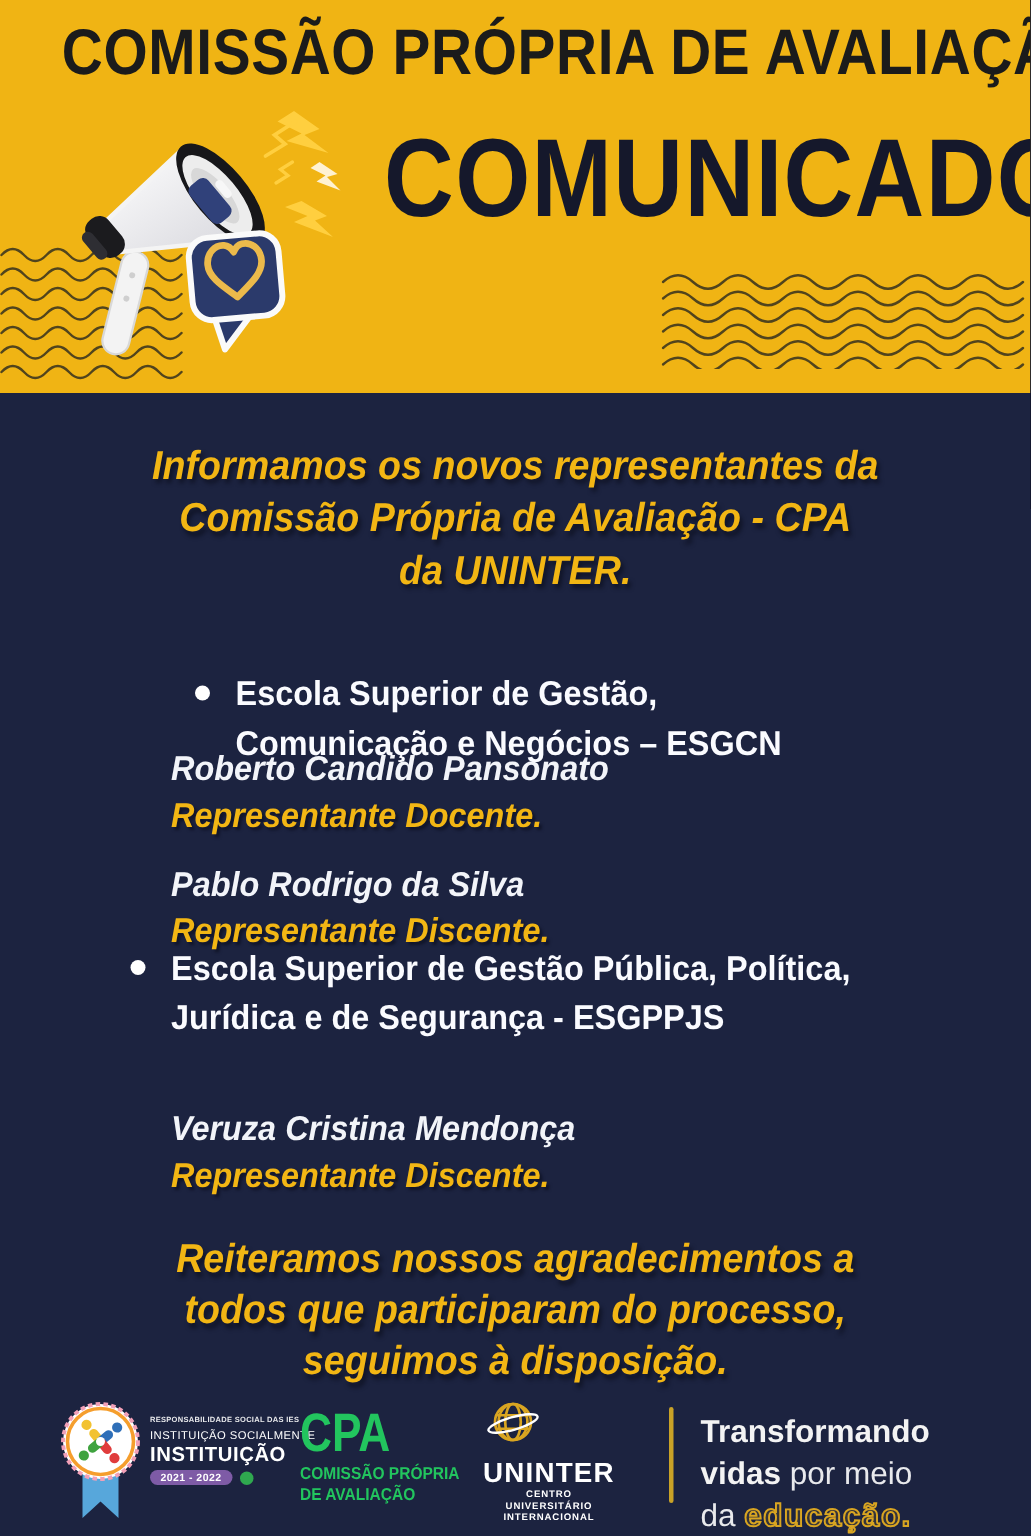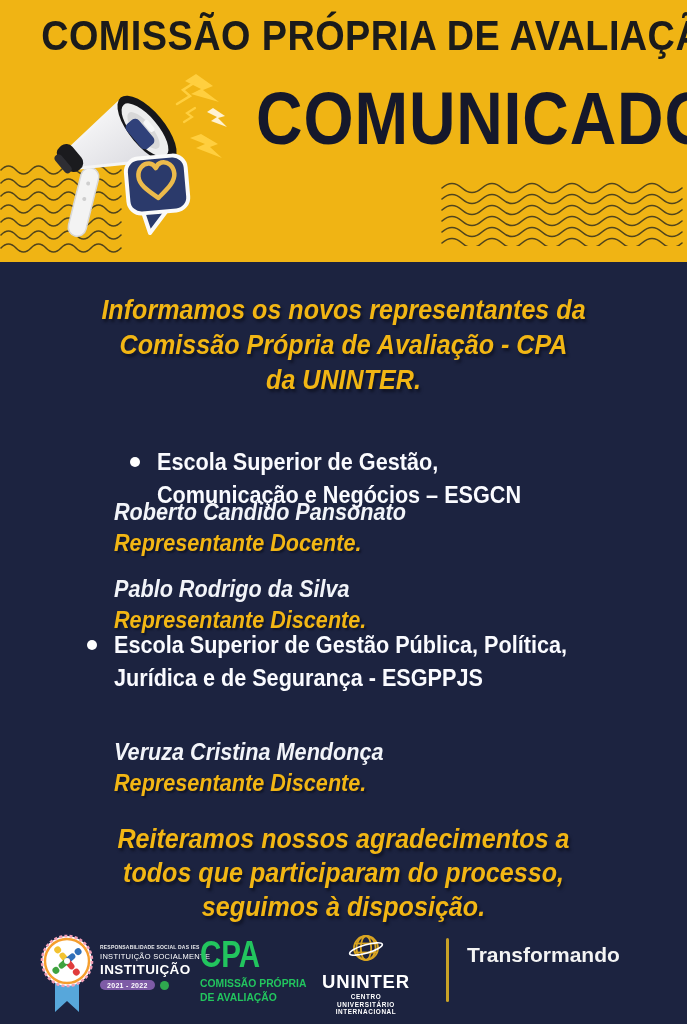--- a/index.html
+++ b/index.html
@@ -85,21 +85,21 @@
   .cpa-acronym {
     font-size:36px; font-weight:bold; line-height:34px; letter-spacing:0px;
     transform:scaleX(0.82); transform-origin:left top;
   }
   .cpa-dept {
     font-size:11.5px; font-weight:bold; line-height:14px; margin-top:4px;
     transform:scaleX(0.9); transform-origin:left top; white-space:nowrap;
   }
   .uninter-block {
     position:absolute; left:322px; top:931px; width:88px;
-    display:flex; flex-direction:column; align-items:center; color:#FFFFFF;
+    display:flex; flex-direction:column; color:#FFFFFF;
   }
   .uninter-name { font-size:18.5px; font-weight:bold; letter-spacing:0.8px; margin-top:0px; }
   .uninter-sub  { font-size:6.4px; font-weight:bold; letter-spacing:0.6px; line-height:7.6px; text-align:center; }
   .footer-divider {
     position:absolute; left:446px; top:938px; width:3px; height:64px;
     background:#C9A227; border-radius:2px;
   }
   .tagline { position:absolute; left:467px; top:941px; color:#F3F3F3; font-size:21px; line-height:28px; }
   .tagline b { font-weight:bold; }
   .tagline .light { font-weight:normal; color:#E8E9EC; }
@@ -296,16 +296,18 @@
       <div class="uninter-name">UNINTER</div>
       <div class="uninter-sub">CENTRO</div>
       <div class="uninter-sub">UNIVERSITÁRIO</div>
       <div class="uninter-sub">INTERNACIONAL</div>
     </div>
 
     <div class="footer-divider"></div>
 
     <div class="tagline">
       <div><b>Transformando</b></div>
+      <div><b>vidas</b><span class="light"> por meio</span></div>
+      <div><span class="light">da </span><span class="outline-word">educação.</span></div>
     </div>
   </footer>
 
 </div>
 
 </body></html>

